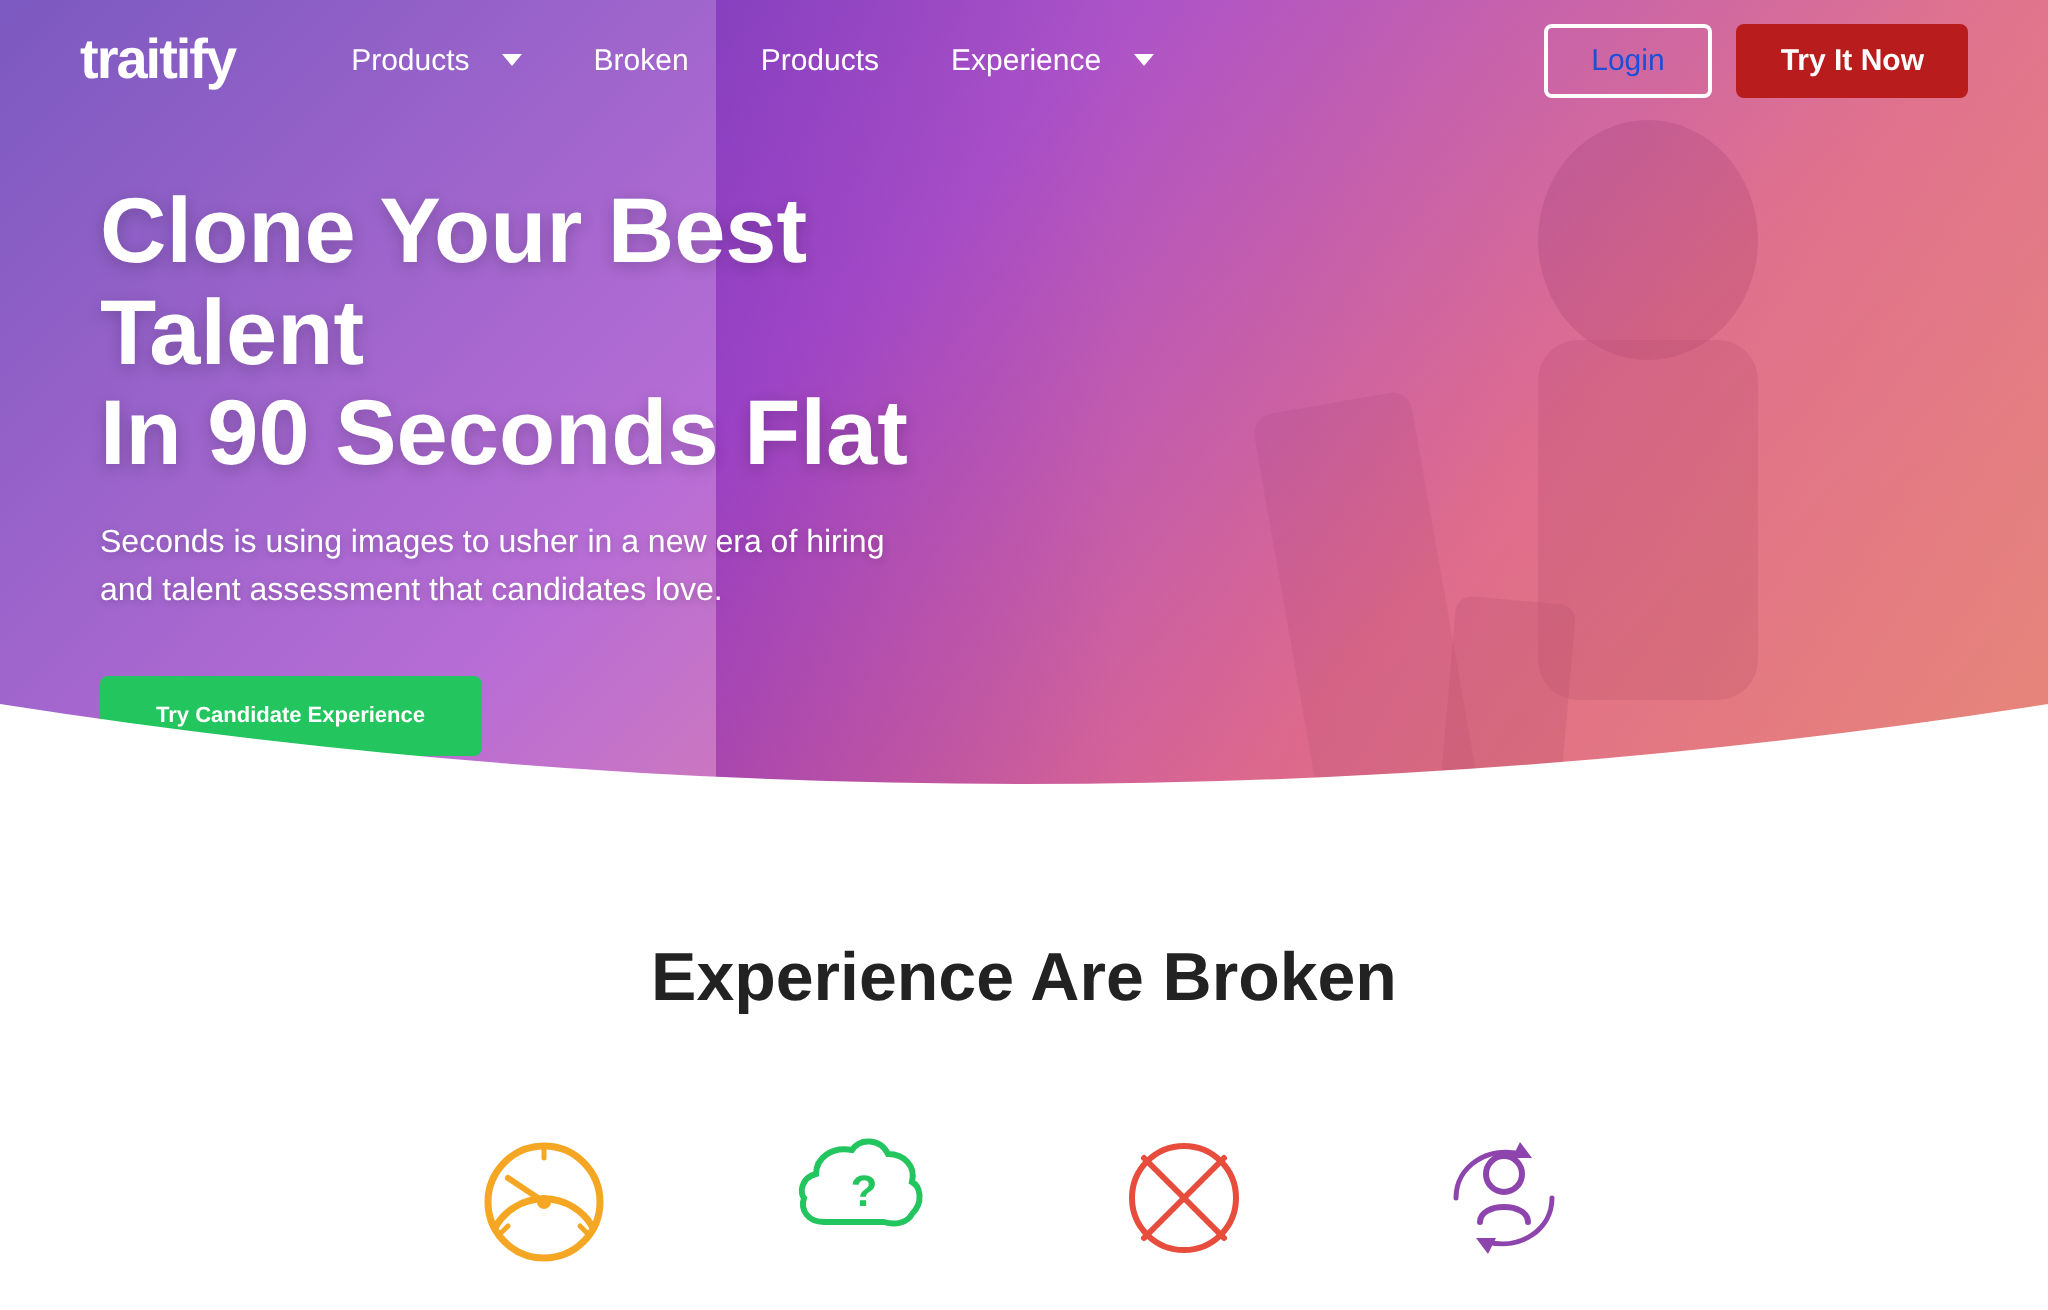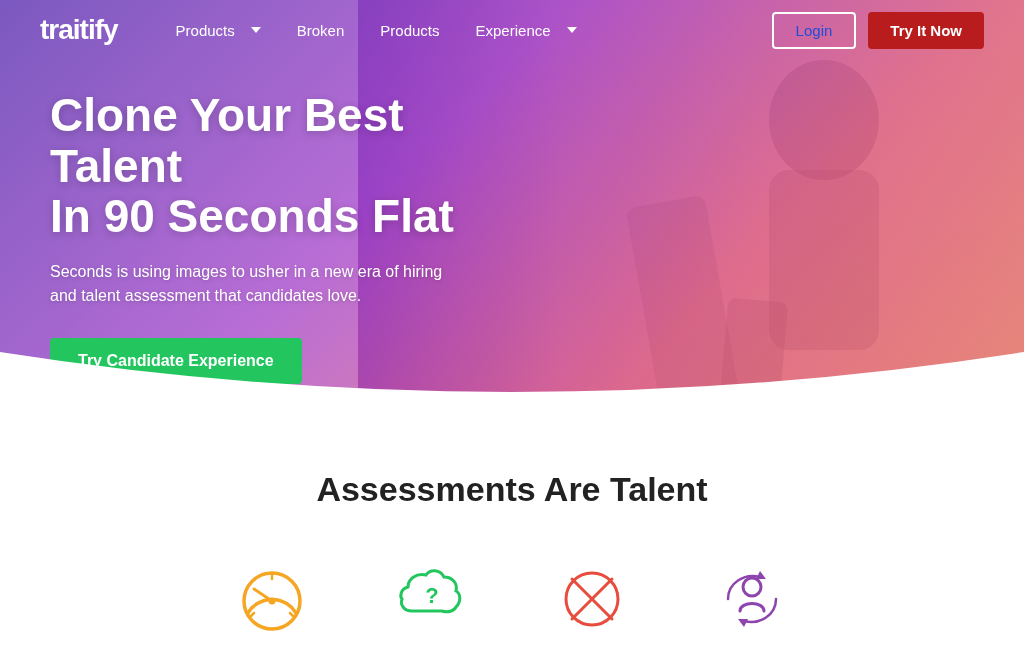--- a/index.html
+++ b/index.html
@@ -121,21 +121,21 @@
       margin-bottom: 30px;
       max-width: 420px;
       text-shadow: 0 1px 4px rgba(0,0,0,0.2);
     }
     .btn-candidate {
       background: #22c55e;
       border: none;
       color: #fff;
       padding: 14px 28px;
       border-radius: 4px;
-      font-size: 16px;
+      font-size: 11px;
       font-weight: 600;
       cursor: pointer;
     }
 
     
     .hero-curve {
       position: absolute;
       bottom: -2px;
       left: 0;
       right: 0;
@@ -242,21 +242,21 @@
   </div>
 
   <div class="hero-curve">
     <svg viewBox="0 0 1024 60" preserveAspectRatio="none" height="60">
       <path d="M0,0 Q512,80 1024,0 L1024,60 L0,60 Z" fill="#ffffff"></path>
     </svg>
   </div>
 </div>
 
 <div class="section-broken">
-  <h2 class="section-title">Assessments Are Talent</h2>
+  <h2 class="section-title">Experience Are Broken</h2>
   <div class="icons-row">
 
     <div class="icon-item">
       <svg class="icon-speedometer" viewBox="0 0 80 80" fill="none">
         <circle cx="40" cy="42" r="28" stroke="#f5a623" stroke-width="3.5" fill="none"></circle>
         <path d="M16 54 A28 28 0 0 1 64 54" stroke="#f5a623" stroke-width="3.5" fill="none" stroke-linecap="round"></path>
         <line x1="40" y1="42" x2="22" y2="30" stroke="#f5a623" stroke-width="3" stroke-linecap="round"></line>
         <circle cx="40" cy="42" r="3.5" fill="#f5a623"></circle>
         <line x1="18" y1="58" x2="22" y2="54" stroke="#f5a623" stroke-width="2.5" stroke-linecap="round"></line>
         <line x1="40" y1="16" x2="40" y2="20" stroke="#f5a623" stroke-width="2.5" stroke-linecap="round"></line>

